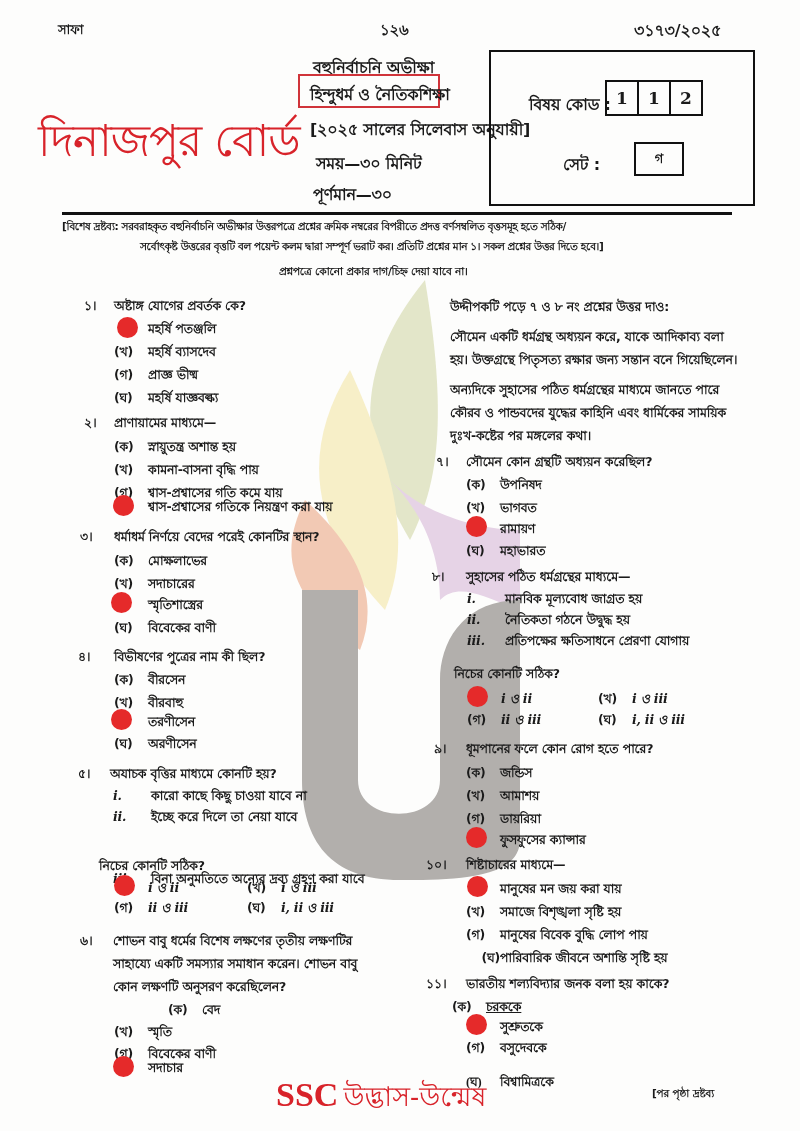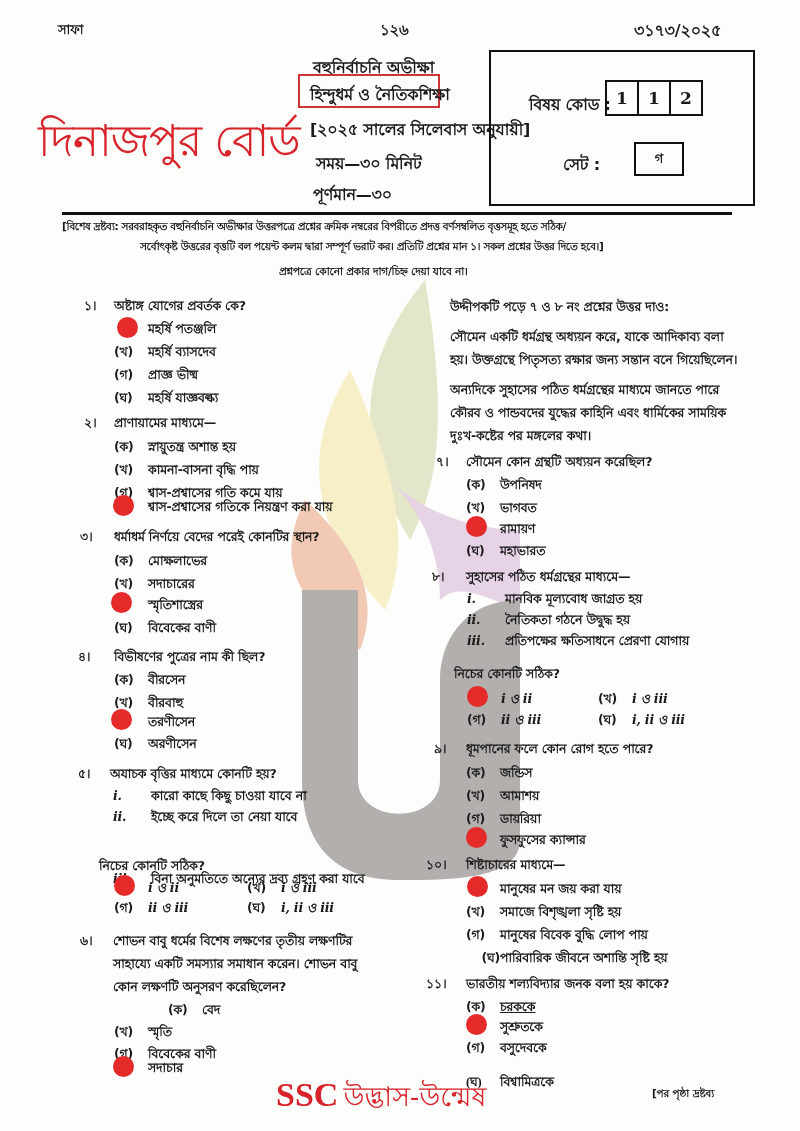--- a/index.html
+++ b/index.html
@@ -149,21 +149,21 @@
 <div class="qnum" style="left:426px;top:856px;">১০।</div>
 <div class="txt" style="left:466px;top:856px;">শিষ্টাচারের মাধ্যমে—</div>
 <div class="dot" style="left:467px;top:876px;"></div>
 <div class="txt" style="left:466px;top:880px;"><span class="opt-label"></span><span>মানুষের মন জয় করা যায়</span></div>
 <div class="txt" style="left:466px;top:903px;"><span class="opt-label">(খ)</span><span>সমাজে বিশৃঙ্খলা সৃষ্টি হয়</span></div>
 <div class="txt" style="left:466px;top:926px;"><span class="opt-label">(গ)</span><span>মানুষের বিবেক বুদ্ধি লোপ পায়</span></div>
 <div class="txt" style="left:466px;top:949px;text-align:right;"><span class="opt-label">(ঘ)</span><span>পারিবারিক জীবনে অশান্তি সৃষ্টি হয়</span></div>
 
 <div class="qnum" style="left:426px;top:975px;">১১।</div>
 <div class="txt" style="left:466px;top:975px;">ভারতীয় শল্যবিদ্যার জনক বলা হয় কাকে?</div>
-<div class="txt" style="left:466px;top:998px;text-decoration:underline;"><span class="opt-label">(ক)</span><span>চরককে</span></div>
+<div class="txt" style="left:452px;top:998px;text-decoration:underline;"><span class="opt-label">(ক)</span><span>চরককে</span></div>
 <div class="dot" style="left:466px;top:1014px;"></div>
 <div class="txt" style="left:466px;top:1018px;"><span class="opt-label"></span><span>সুশ্রুতকে</span></div>
 <div class="txt" style="left:466px;top:1039px;"><span class="opt-label">(গ)</span><span>বসুদেবকে</span></div>
 <div class="txt" style="left:466px;top:1073px;font-family:Liberation Serif, serif;"><span class="opt-label">(ঘ)</span><span>বিশ্বামিত্রকে</span></div>
 
 <div class="abs" style="left:276px;top:1076px;z-index:2;white-space:nowrap;color:#d8232a;">
   <span style="font-family:'Liberation Serif',serif;font-weight:bold;font-size:34px;">SSC</span>
   <span style="font-family:'DejaVu Serif',serif;font-size:27px;">উদ্ভাস-উন্মেষ</span>
 </div>
 <div class="txt sm" style="left:652px;top:1086px;font-size:10.5px;">[পর পৃষ্ঠা দ্রষ্টব্য</div>

